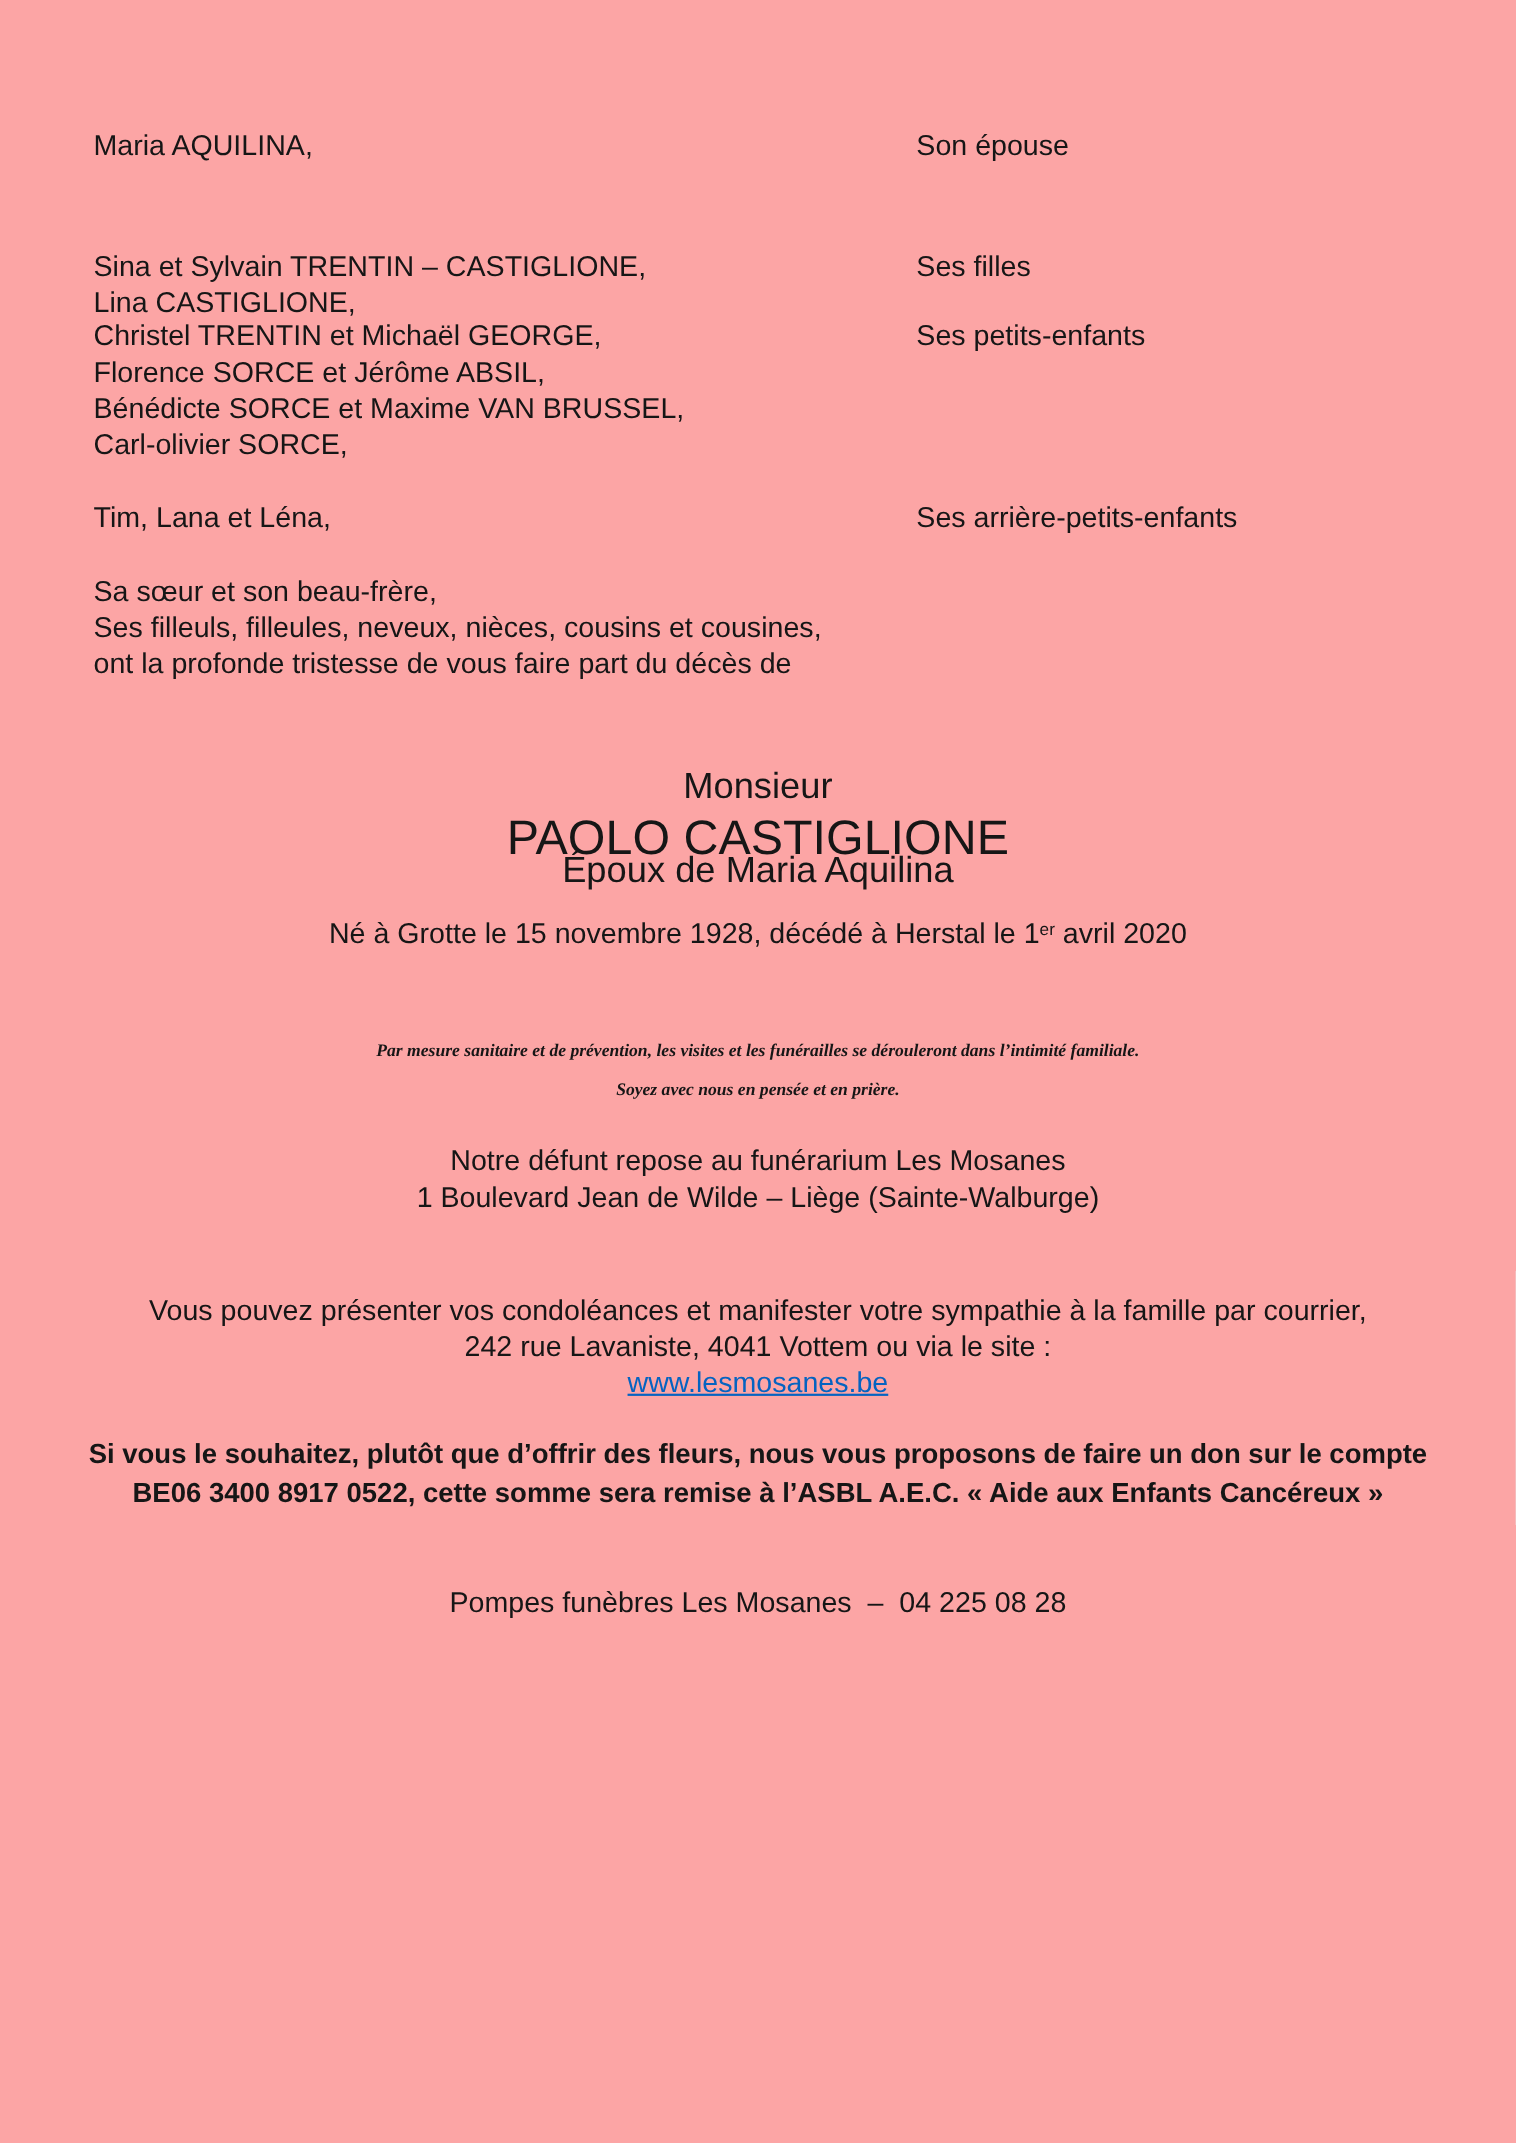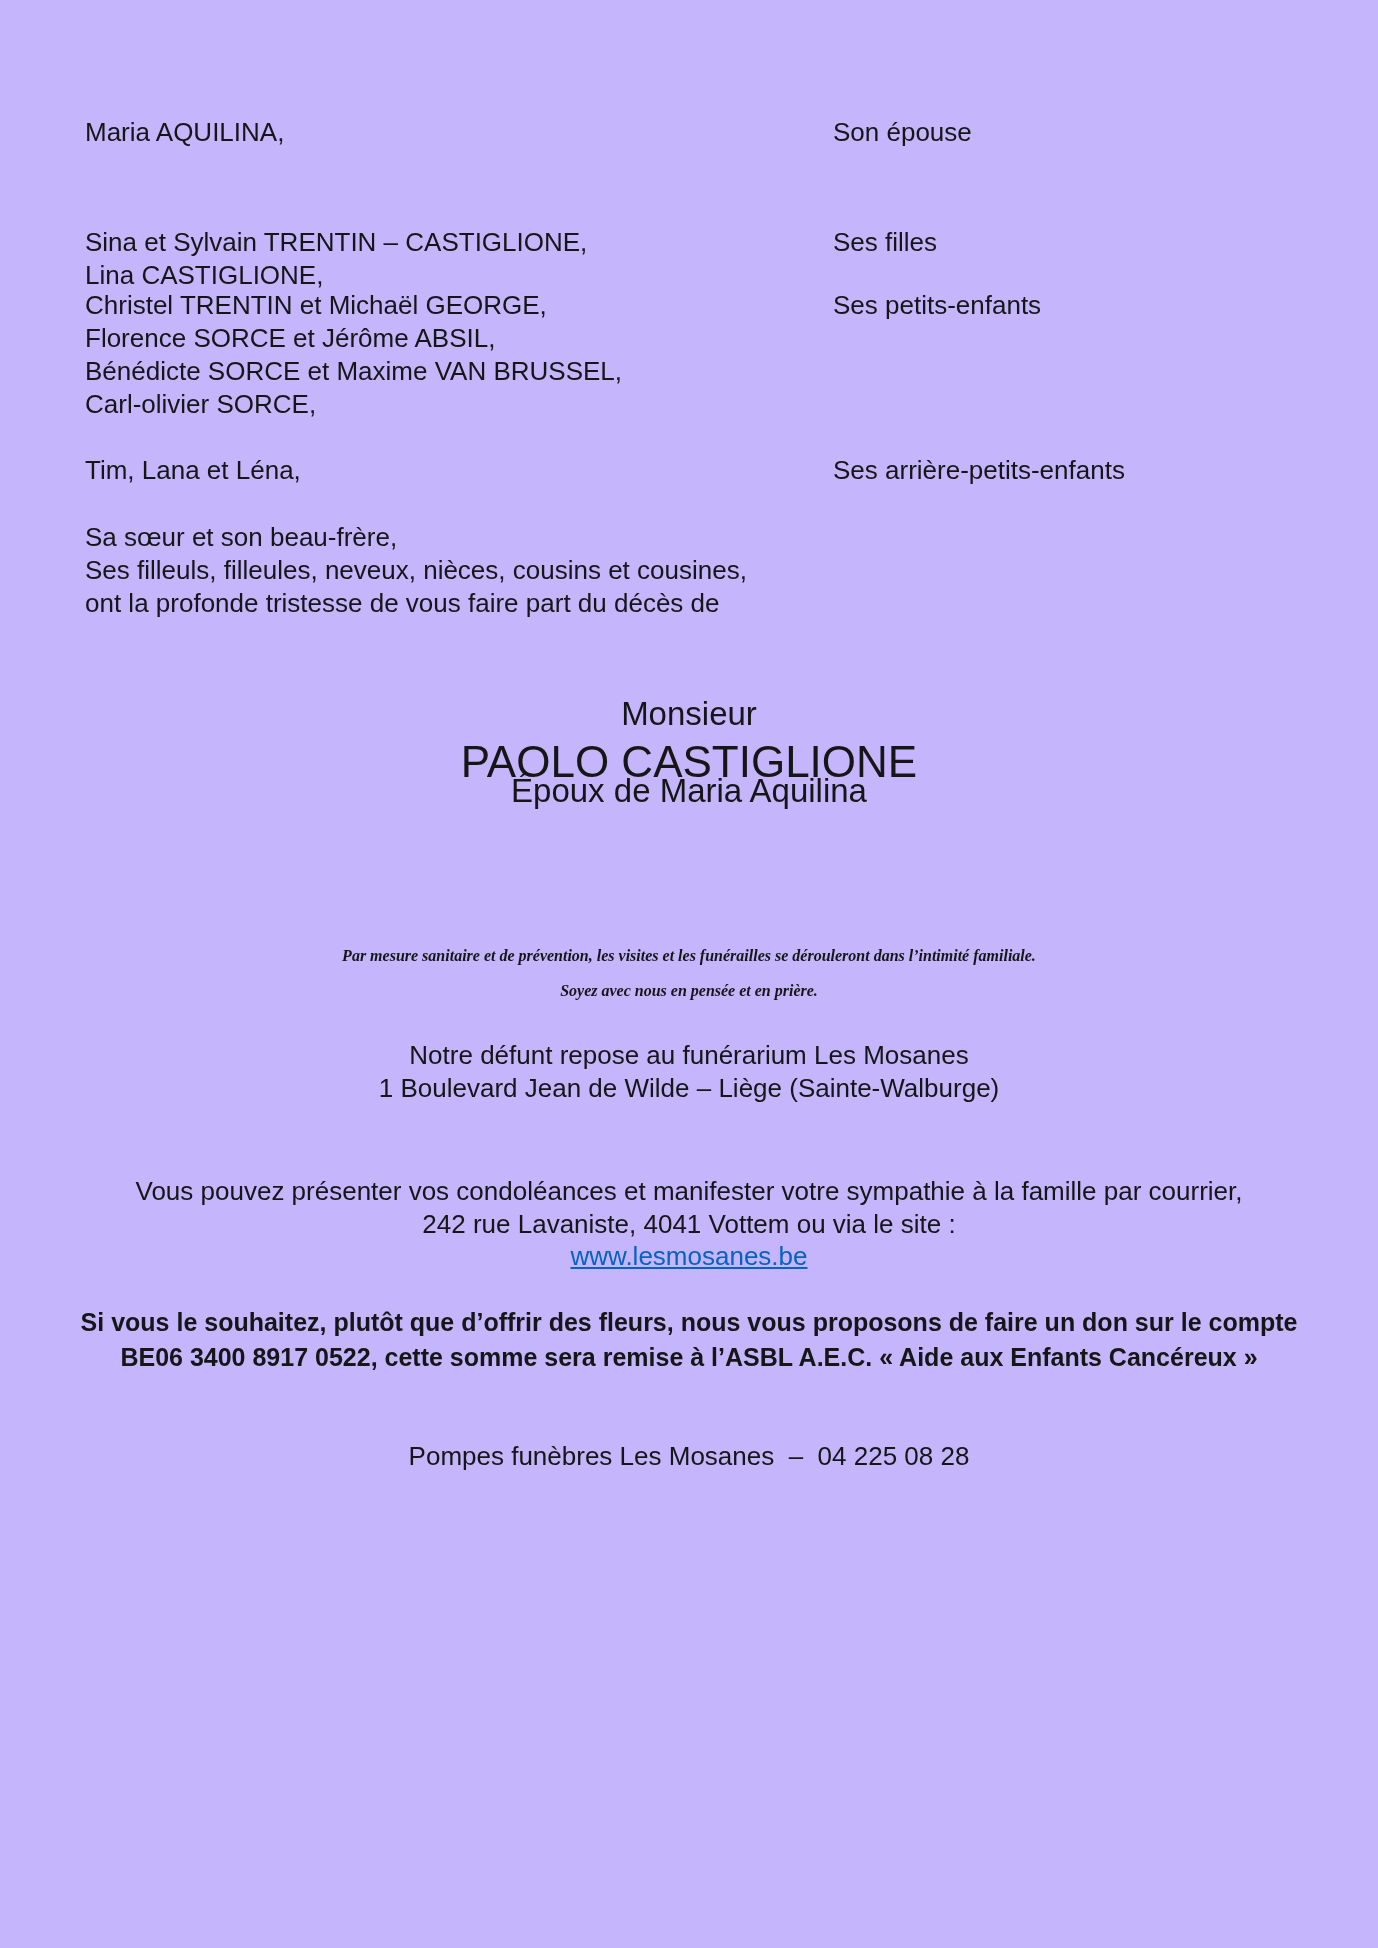--- a/index.html
+++ b/index.html
@@ -31,21 +31,21 @@
     line-height: 33px;
     text-decoration: underline;
     cursor: pointer;
   }
   .donation { font-size: 25px; line-height: 35px; font-weight: bold; }
   .footer-line { font-size: 26px; line-height: 33px; white-space: pre-wrap; }
 </style>
 </head>
 <body>
 
-<div class="page" style="color: rgb(22, 22, 22); background: #c4b5fd;">
+<div class="page" style="color: rgb(22, 22, 22); background: #fca5a5;">
 
   <div class="abs body-text family-row" style="top:116px;">
     <div class="member-line">Maria AQUILINA,</div>
     <span class="relation-label">Son épouse</span>
   </div>
 
   <div class="abs body-text family-row" style="top:186px;margin-top:40px;">
     <div class="member-line">Sina et Sylvain TRENTIN – CASTIGLIONE,</div>
     <div class="member-line">Lina CASTIGLIONE,</div>
     <span class="relation-label">Ses filles</span>
@@ -66,20 +66,23 @@
 
   <div class="abs body-text" style="top:521px; left:85px; right:85px;">
     <div class="intro-line">Sa sœur et son beau-frère,</div>
     <div class="intro-line">Ses filleuls, filleules, neveux, nièces, cousins et cousines,</div>
     <div class="intro-line">ont la profonde tristesse de vous faire part du décès de</div>
   </div>
 
   <div class="abs centered salutation" style="top:694px;">Monsieur</div>
   <div class="abs centered deceased-name" style="top:736px;">PAOLO CASTIGLIONE</div>
   <div class="abs centered spouse-line" style="top:771px;">Époux de Maria Aquilina</div>
+  <div class="abs centered dates-line" style="top:832px;">
+    <span>Né à Grotte le 15 novembre 1928, décédé à Herstal le 1</span><sup>er</sup><span> avril 2020</span>
+  </div>
 
   <div class="abs centered sanitary" style="top:938px;">
     <div>Par mesure sanitaire et de prévention, les visites et les funérailles se dérouleront dans l’intimité familiale.</div>
     <div>Soyez avec nous en pensée et en prière.</div>
   </div>
 
   <div class="abs centered repose" style="top:1039px;">
     <div>Notre défunt repose au funérarium Les Mosanes</div>
     <div>1 Boulevard Jean de Wilde – Liège (Sainte-Walburge)</div>
   </div>

